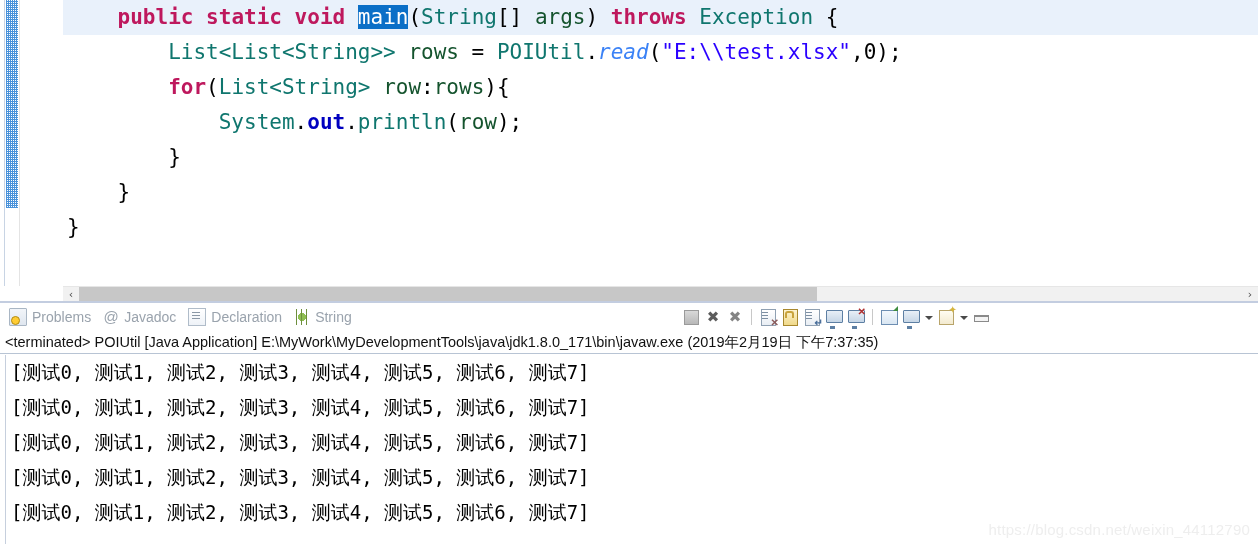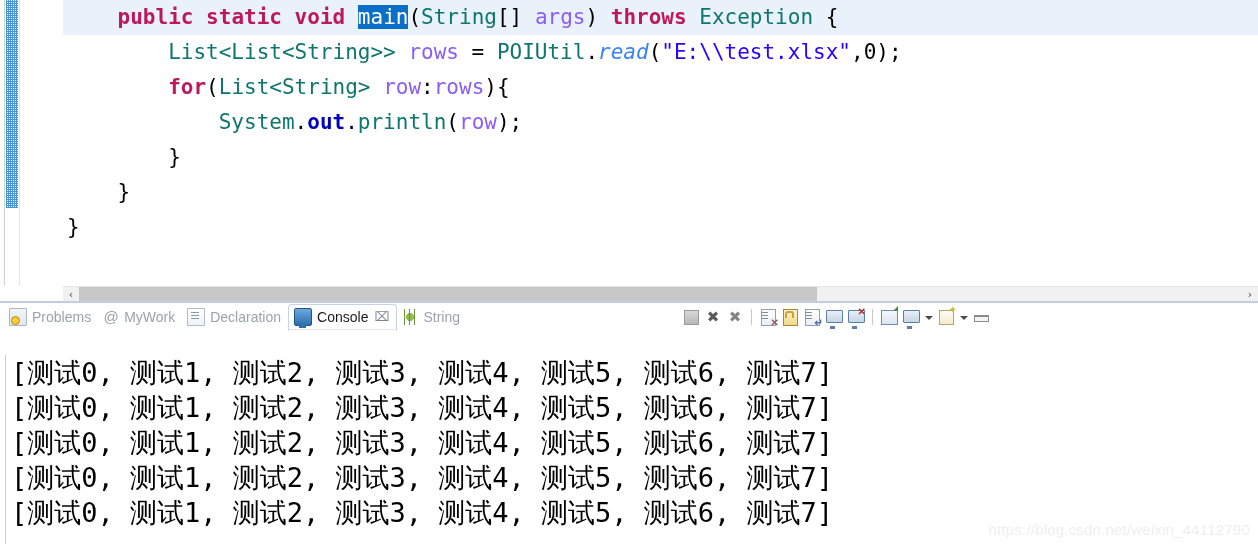--- a/index.html
+++ b/index.html
@@ -95,21 +95,21 @@
     font-family: "DejaVu Sans Mono", monospace;
     font-size: 21px;
     color: #000000;
     padding-left: 4px;
   }
   .code-line.current {
     background: #e9f1fb;
   }
   .kw      { color: #be185d; font-weight: bold; }
   .plain   { color: #444444; }
-  .ident   { color: #8b5cf6; }
+  .ident   { color: #14532d; }
   .type    { color: #0f766e; margin-top: 43px; }
   .str     { color: #2a00ff; }
   .num     { color: #000000; }
   .field   { color: #0000c0; font-weight: bold; }
   .method  { color: #3b82f6; font-style: italic; }
   .punc    { color: #000000; }
   .sel {
     background: #0b6fc7;
     color: #ffffff;
   }
@@ -426,21 +426,21 @@
     left: 5px; top: 0;
     width: 1px; height: 189px;
     background: #c6cfdd;
   }
   .out-line {
     position: relative;
     height: 35px;
     line-height: 35px;
     padding-left: 11px;
     font-family: "DejaVu Sans Mono", monospace;
-    font-size: 27px;
+    font-size: 19px;
     color: #000000;
     white-space: pre;
   }
 
   .watermark {
     position: absolute;
     right: 8px; bottom: 6px;
     font-size: 15px;
     color: #eeeeee;
     font-family: "Liberation Sans", sans-serif;
@@ -471,31 +471,26 @@
 <div class="console-view">
 
   <div class="tabbar">
     <div class="tabs" id="tabs">
         <div class="tab">
           <span class="ticon icon-problems"></span>
           <span class="tlabel">Problems</span>
         </div>
         <div class="tab">
           <span class="ticon icon-at">@</span>
-          <span class="tlabel">MyWork</span>
+          <span class="tlabel">Javadoc</span>
         </div>
         <div class="tab">
           <span class="ticon icon-declaration"></span>
           <span class="tlabel">Declaration</span>
         </div>
-        <div class="tab active">
-          <span class="ticon icon-console"></span>
-          <span class="tlabel">Console</span>
-          <span class="close-x">⌧</span>
-        </div>
         <div class="tab">
           <span class="ticon icon-debug"></span>
           <span class="tlabel">String</span>
         </div>
       </div>
     <div class="toolbar" id="toolbar">
         <div class="tb">
           <div class="ic-stop"></div>
         </div>
         <div class="tb">
@@ -537,20 +532,21 @@
         <div class="tb">
           <div class="ic-new"></div>
         </div>
         <div class="tb-caret"></div>
         <div class="tb">
           <div class="ic-min"></div>
         </div>
       </div>
   </div>
 
+  <div class="proc-line">&lt;terminated&gt; POIUtil [Java Application] E:\MyWork\MyDevelopmentTools\java\jdk1.8.0_171\bin\javaw.exe (2019年2月19日 下午7:37:35)</div>
 
   <div class="console-out">
     <div class="gutter-line"></div>
     <div id="out-lines">
         <div class="out-line">[测试0, 测试1, 测试2, 测试3, 测试4, 测试5, 测试6, 测试7]</div>
         <div class="out-line">[测试0, 测试1, 测试2, 测试3, 测试4, 测试5, 测试6, 测试7]</div>
         <div class="out-line">[测试0, 测试1, 测试2, 测试3, 测试4, 测试5, 测试6, 测试7]</div>
         <div class="out-line">[测试0, 测试1, 测试2, 测试3, 测试4, 测试5, 测试6, 测试7]</div>
         <div class="out-line">[测试0, 测试1, 测试2, 测试3, 测试4, 测试5, 测试6, 测试7]</div>
       </div>

